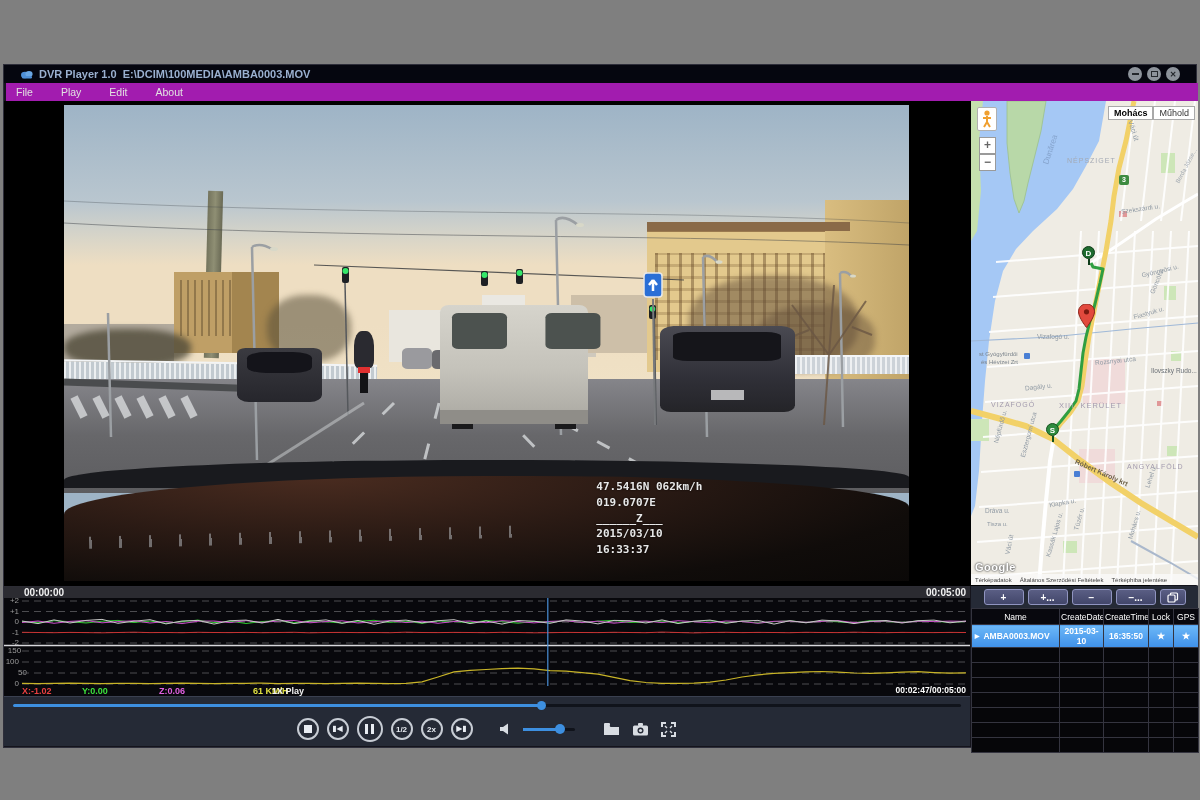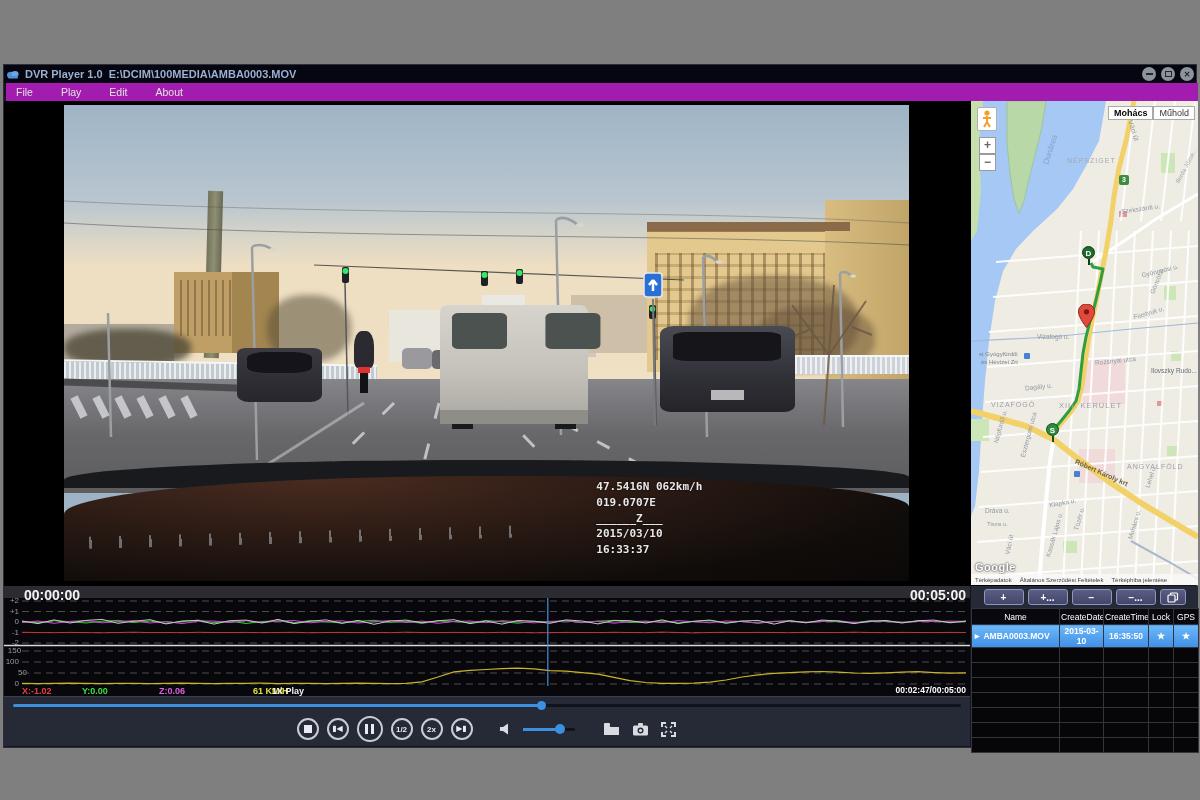--- a/index.html
+++ b/index.html
@@ -3,21 +3,21 @@
 <meta charset="utf-8">
 <style>
   html,body{margin:0;padding:0;background:#6e6e6e;}
   *{box-sizing:border-box;}
   .stage{position:relative;width:1200px;height:800px;background:#7f7f7f;overflow:hidden;
          font-family:"Liberation Sans",sans-serif;}
   .app{position:absolute;left:3px;top:64px;width:1194px;height:684px;background:#14141c;
        border:1px solid #2e2e3a;}
   
   .titlebar{position:absolute;left:0;top:0;width:100%;height:18px;background:#05060f;
-            display:flex;align-items:center;padding:0 2px;}
+            display:flex;align-items:center;padding:0 16px;}
   .titlebar .title{color:#9ab0d0;font-size:11px;font-weight:bold;margin-left:5px;white-space:pre;}
   .winbtns{margin-left:auto;display:flex;gap:5px;}
   .winbtn{width:14px;height:14px;border-radius:50%;background:#8d939b;display:flex;
           align-items:center;justify-content:center;color:#23272c;font-size:8px;font-weight:bold;cursor:default;}
   .winbtn .bar{width:7px;height:2px;background:#23272c;}
   .winbtn .box{width:7px;height:6px;border:1.5px solid #23272c;}
   
   .menubar{position:absolute;left:2px;top:18px;width:100%;height:18px;background:#a21caf;
            display:flex;align-items:center;}
   .menu-item{color:#e2e2e2;font-size:10.5px;margin-left:28px;}
@@ -116,21 +116,21 @@
   .route-badge{position:absolute;left:148px;top:74px;width:10px;height:10px;background:#3d8b40;border-radius:2px;
     color:#fff;font-size:7px;font-weight:bold;text-align:center;line-height:10px;}
   .transit-dot{position:absolute;width:6px;height:6px;background:#4a7fd4;border-radius:1px;}
   .map-attrib{position:absolute;left:0;bottom:0;width:100%;height:11px;background:rgba(250,250,250,.78);
     display:flex;align-items:center;gap:8px;padding:0 4px;font-size:6px;color:#444;white-space:nowrap;}
   .map-logo{position:absolute;left:4px;bottom:12px;color:#fff;font-size:11px;font-weight:bold;letter-spacing:.5px;
     text-shadow:0 0 2px #555,0 0 2px #555;}
   
   .graph{position:absolute;left:0;top:521px;width:966px;height:110px;background:#08080c;border-top:1px solid #2c2c34;}
   .graph-header{position:absolute;left:0;top:0;width:100%;height:11px;background:#2b2b31;}
-  .gh-time{position:absolute;top:0;color:#f2f2f2;font-size:14px;font-weight:bold;}
+  .gh-time{position:absolute;top:0;color:#f2f2f2;font-size:10px;font-weight:bold;}
   .gh-start{left:20px;} .gh-end{right:4px;}
   .axis-label{position:absolute;width:15px;text-align:right;color:#9a9a9a;font-size:8px;line-height:8px;}
   .readout{position:absolute;top:99px;font-size:9px;font-weight:bold;}
   .graph-pos{position:absolute;top:98px;right:4px;color:#fff;font-size:8.5px;font-weight:bold;}
   
   .seek-row{position:absolute;left:0;top:631px;width:966px;height:16px;background:#252a36;border-top:1px solid #3a4050;}
   .seek-track{position:absolute;left:9px;right:9px;top:7px;height:3px;background:#10131b;border-radius:2px;}
   .seek-fill{position:absolute;left:0;top:0;height:3px;background:#3d8fe0;border-radius:2px;}
   .seek-thumb{position:absolute;top:-3px;width:9px;height:9px;border-radius:50%;background:#3d8fe0;margin-left:-4px;}
   .controls{position:absolute;left:0;top:647px;width:966px;height:34px;background:#252a36;

